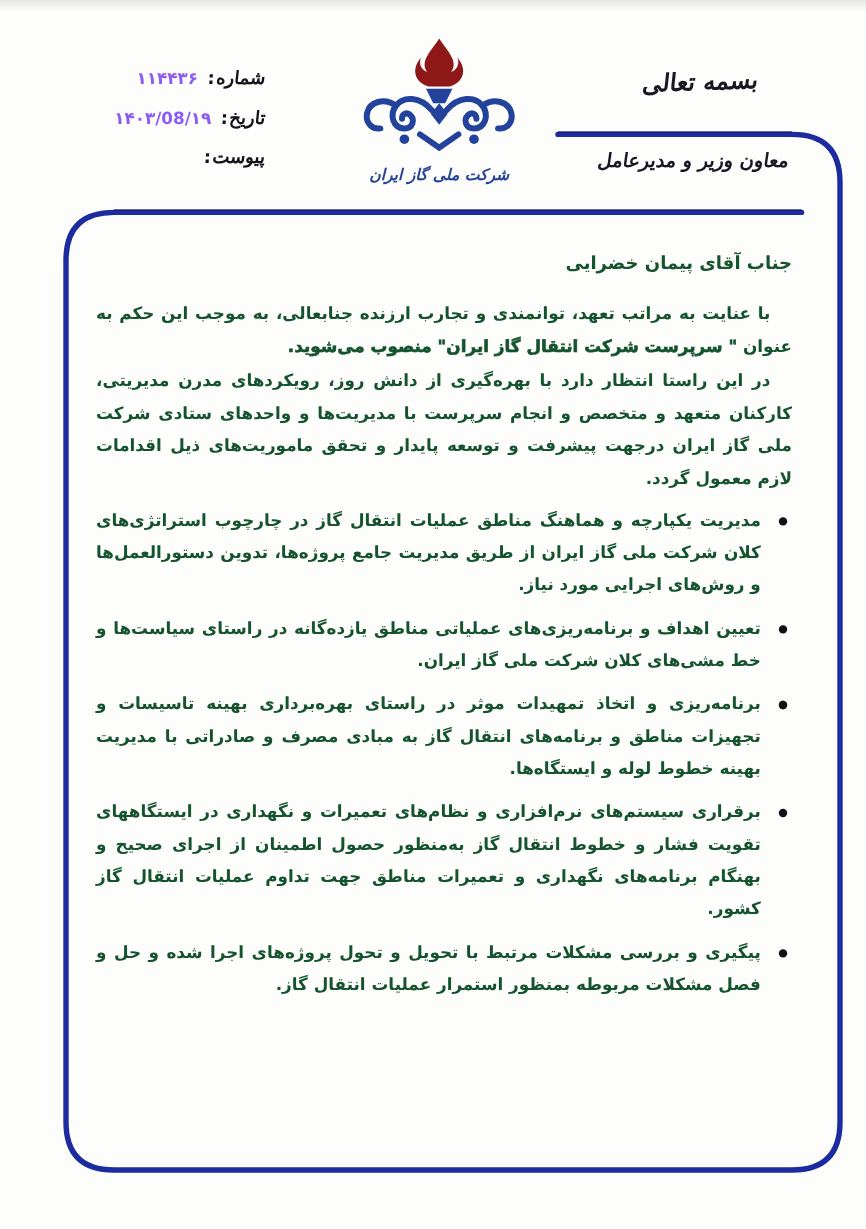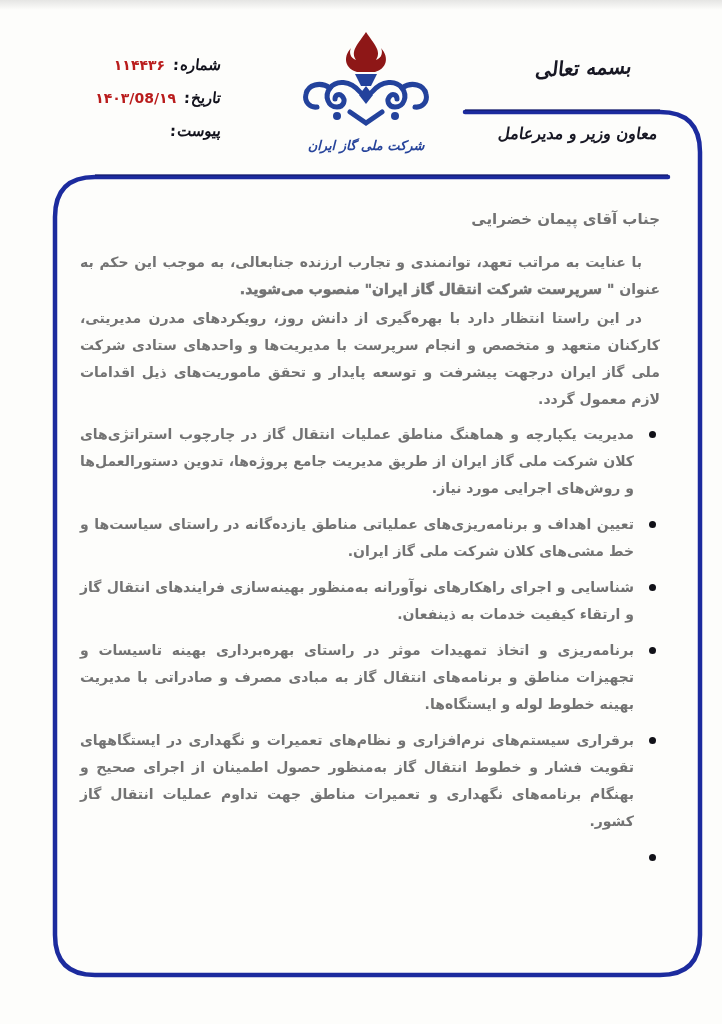--- a/index.html
+++ b/index.html
@@ -22,21 +22,21 @@
     direction: rtl;
   }
   .meta-row {
     display: flex; align-items: baseline; justify-content: flex-start;
     gap: 8px; height: 33px;
   }
   .meta-label {
     font-style: italic; font-weight: bold; font-size: 15px;
     transform: skewX(8deg); color: #12121c; white-space: nowrap;
   }
-  .meta-value { font-weight: bold; font-size: 14px; letter-spacing: 1px; color: #b91c1c; }
+  .meta-value { font-weight: bold; font-size: 14px; letter-spacing: 1px; color: #8b5cf6; }
 
   .bismillah {
     position: absolute; top: 56px; right: 40px; width: 200px;
     text-align: center; direction: rtl;
     font-size: 20px; font-weight: bold; font-style: italic;
     transform: skewX(6deg) rotate(-2deg);
     color: #181824;
   }
   .position-title {
     position: absolute; top: 124px; right: 66px;
@@ -50,21 +50,21 @@
   .logo { position: absolute; top: 28px; left: 288px; width: 156px; height: 136px; }
 
   
   .frame-svg { position: absolute; top: 0; left: 0; width: 722px; height: 1024px; }
 
   
   .letter {
     position: absolute; top: 206px; right: 62px; left: 80px;
     direction: rtl; text-align: justify;
     font-size: 14px; font-weight: bold; line-height: 27px;
-    color: #737373;
+    color: #14532d;
   }
   .recipient {
     font-size: 15px; font-weight: bold; text-align: right;
     margin-bottom: 16px; letter-spacing: .2px;
   }
   .para { text-indent: 18px; margin-bottom: 2px; }
   .emph { -webkit-text-stroke: .5px currentColor; letter-spacing: .2px; }
   .bullets { margin-top: 8px; list-style: none; }
   .bullet-item {
     position: relative; padding-right: 26px; margin-bottom: 9px;
@@ -136,27 +136,27 @@
     <li class="bullet-item">
       <span class="marker"></span>
       <span>مدیریت یکپارچه و هماهنگ مناطق عملیات انتقال گاز در چارچوب استراتژی‌های کلان شرکت ملی گاز ایران از طریق مدیریت جامع پروژه‌ها، تدوین دستورالعمل‌ها و روش‌های اجرایی مورد نیاز.</span>
     </li>
     <li class="bullet-item">
       <span class="marker"></span>
       <span>تعیین اهداف و برنامه‌ریزی‌های عملیاتی مناطق یازده‌گانه در راستای سیاست‌ها و خط مشی‌های کلان شرکت ملی گاز ایران.</span>
     </li>
     <li class="bullet-item">
       <span class="marker"></span>
-      <span>شناسایی و اجرای راهکارهای نوآورانه به‌منظور بهینه‌سازی فرایندهای انتقال گاز و ارتقاء کیفیت خدمات به ذینفعان.</span>
     </li>
     <li class="bullet-item">
       <span class="marker"></span>
       <span>برنامه‌ریزی و اتخاذ تمهیدات موثر در راستای بهره‌برداری بهینه تاسیسات و تجهیزات مناطق و برنامه‌های انتقال گاز به مبادی مصرف و صادراتی با مدیریت بهینه خطوط لوله و ایستگاه‌ها.</span>
     </li>
     <li class="bullet-item">
       <span class="marker"></span>
       <span>برقراری سیستم‌های نرم‌افزاری و نظام‌های تعمیرات و نگهداری در ایستگاههای تقویت فشار و خطوط انتقال گاز به‌منظور حصول اطمینان از اجرای صحیح و بهنگام برنامه‌های نگهداری و تعمیرات مناطق جهت تداوم عملیات انتقال گاز کشور.</span>
     </li>
     <li class="bullet-item">
       <span class="marker"></span>
+      <span>پیگیری و بررسی مشکلات مرتبط با تحویل و تحول پروژه‌های اجرا شده و حل و فصل مشکلات مربوطه بمنظور استمرار عملیات انتقال گاز.</span>
     </li>
   </ul>
 </div>
 
 </body></html>

